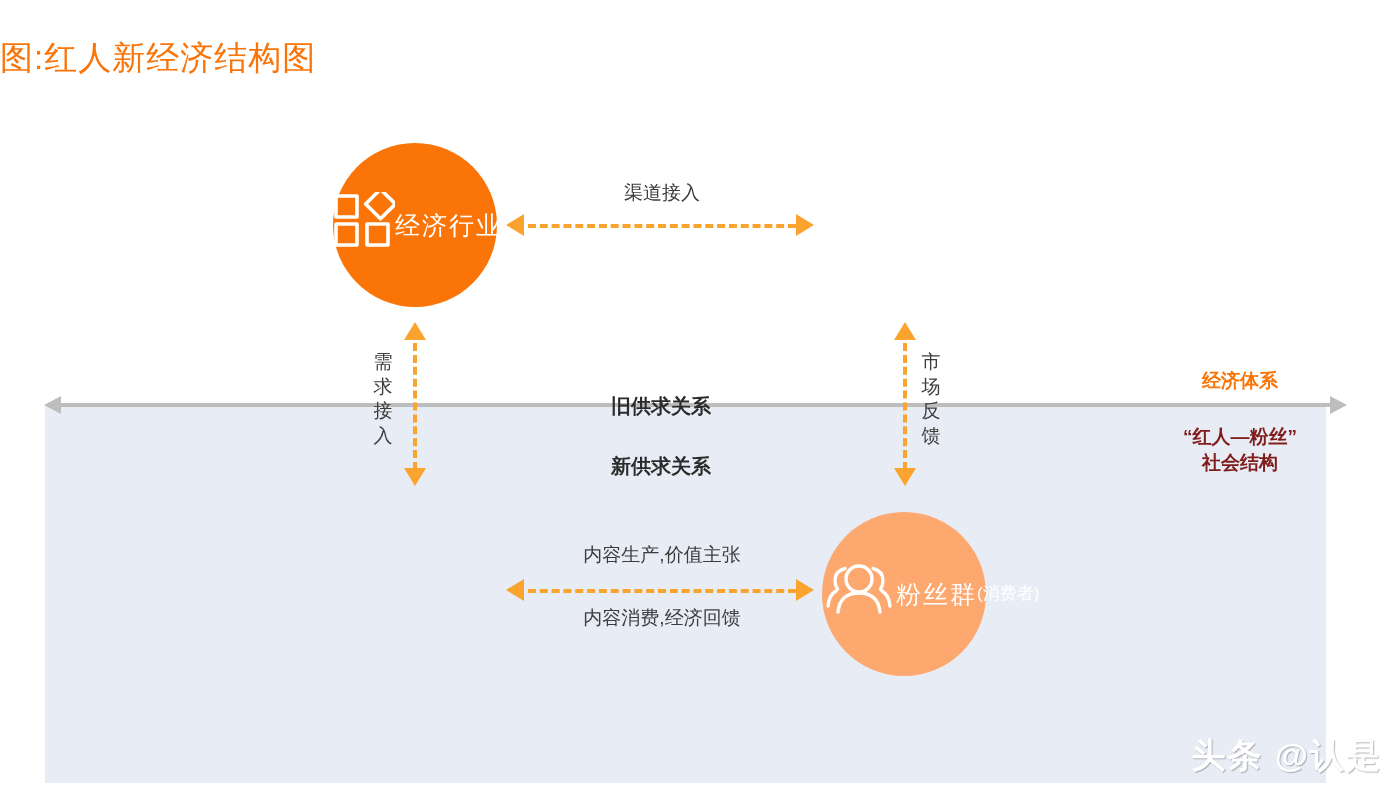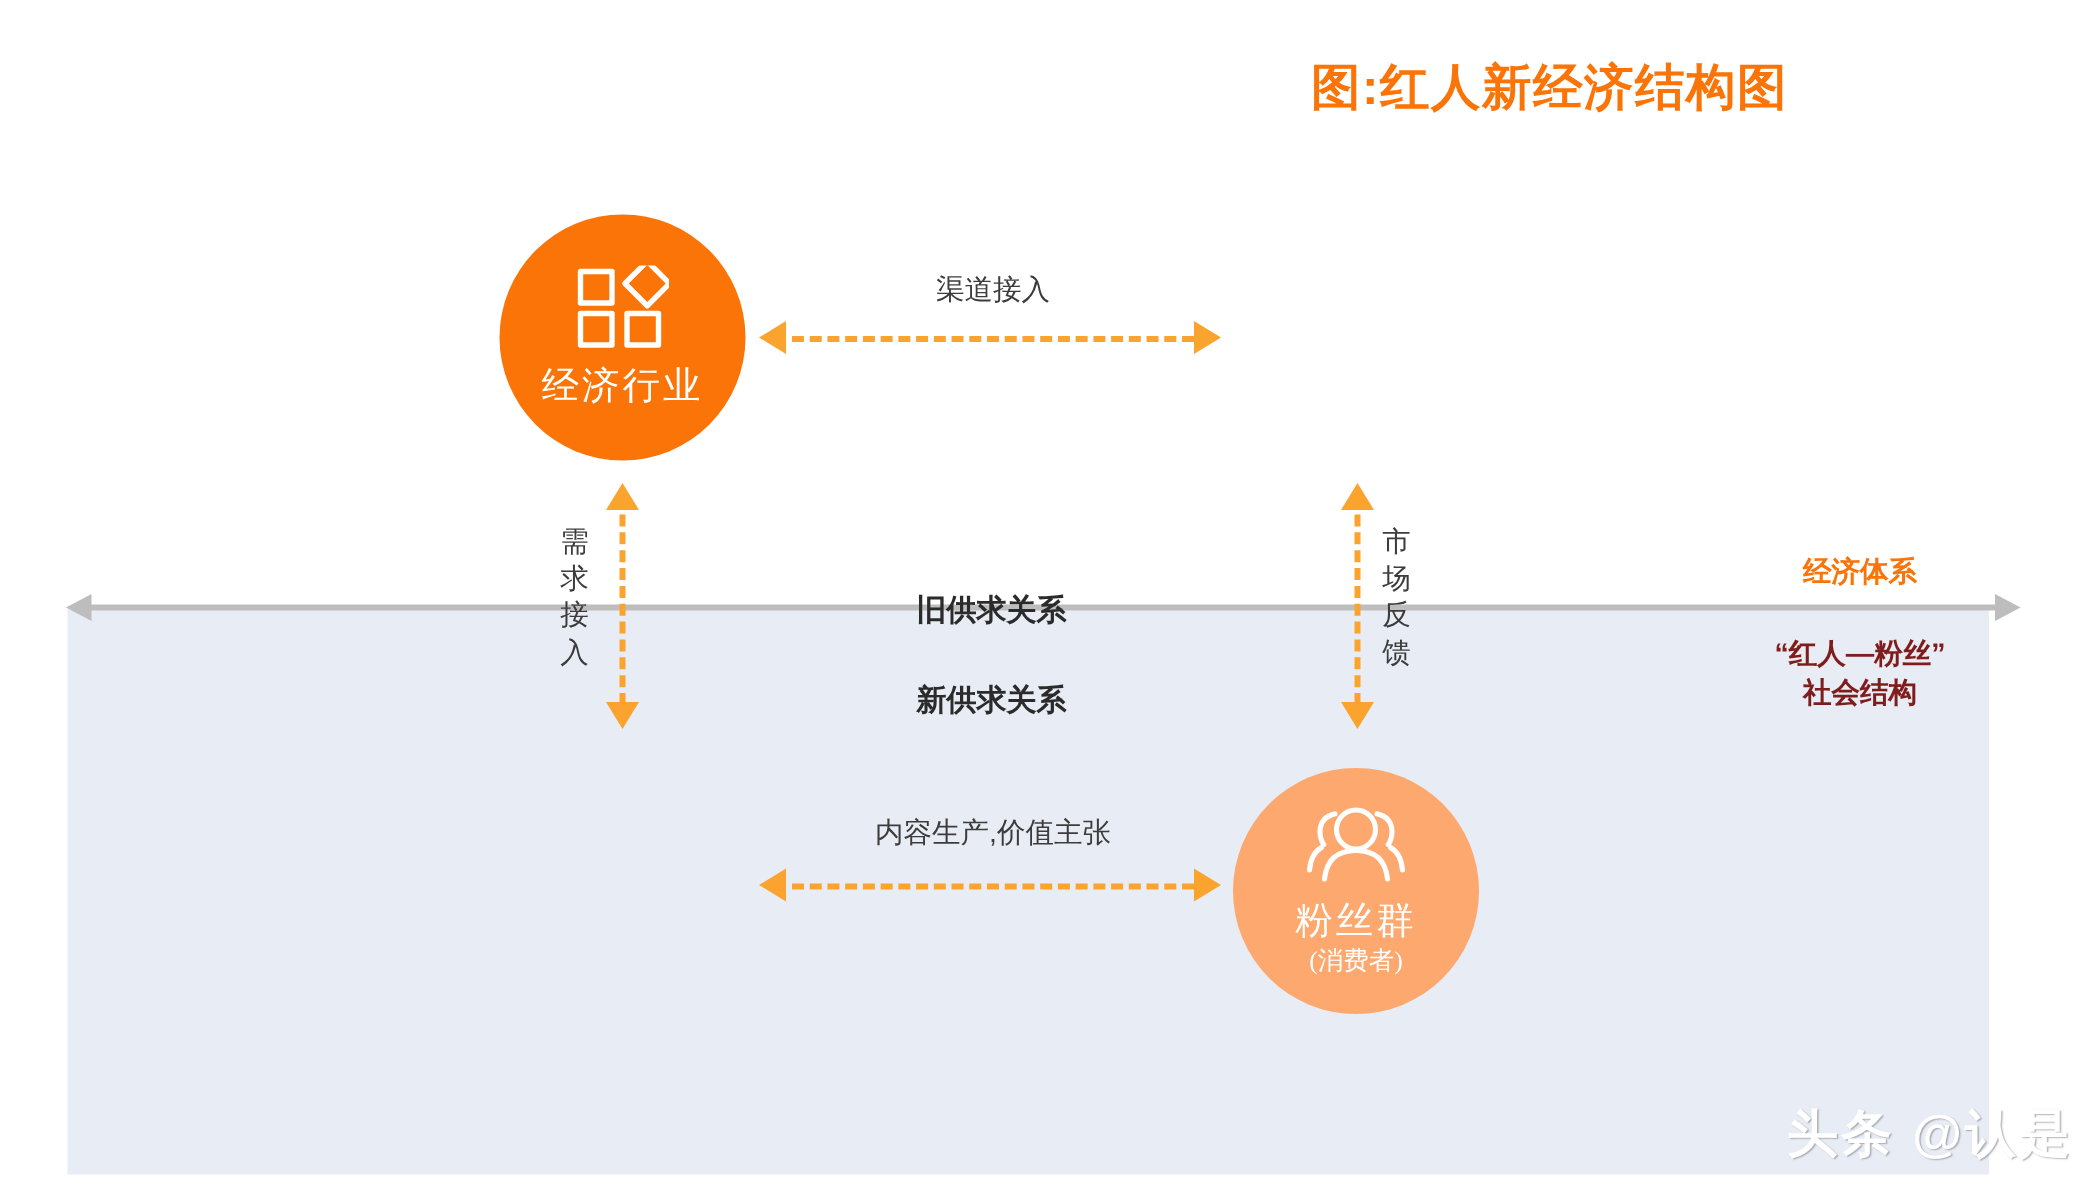--- a/index.html
+++ b/index.html
@@ -17,23 +17,23 @@
     background: #ffffff;
     overflow: hidden;
   }
 
   
   #page-title {
     position: absolute;
     left: 0;
     top: 36px;
     width: 1192px;
-    text-align: right;
+    text-align: left;
     font-size: 33px;
-    font-weight: bold;
+    font-weight: normal;
     color: #FA7408;
     letter-spacing: 1px;
     white-space: nowrap;
   }
 
   
   #lower-panel {
     position: absolute;
     left: 45px;
     top: 406px;
@@ -70,25 +70,23 @@
     border-top: 9px solid transparent;
     border-bottom: 9px solid transparent;
     border-left: 17px solid #BDBDBD;
   }
 
   
   .node-circle {
     position: absolute;
     border-radius: 50%;
     display: flex;
-    flex-direction: column;
+    flex-direction: row;
     align-items: center;
-    justify-content: center;
     color: #ffffff;
-    font-family: Liberation Serif, serif;
   }
   .node-icon {
     display: block;
     margin-bottom: 6px;
   }
   .node-label {
     font-size: 25px;
     font-weight: normal;
     letter-spacing: 2px;
     line-height: 1.15;
@@ -333,20 +331,21 @@
 
   <div id="conn-top-label">渠道接入</div>
   <div class="dash-h" id="conn-top-dash"></div>
   <div class="arrow-left-h" id="conn-top-arrow-l"></div>
   <div class="arrow-right-h" id="conn-top-arrow-r"></div>
 
   <div id="conn-bottom-label-top">内容生产,价值主张</div>
   <div class="dash-h" id="conn-bottom-dash"></div>
   <div class="arrow-left-h" id="conn-bottom-arrow-l"></div>
   <div class="arrow-right-h" id="conn-bottom-arrow-r"></div>
+  <div id="conn-bottom-label-bottom">内容消费,经济回馈</div>
 
   <div class="dash-v" id="conn-left-dash"></div>
   <div class="arrow-up-v" id="conn-left-arrow-up"></div>
   <div class="arrow-down-v" id="conn-left-arrow-dn"></div>
   <div id="conn-left-label">
     <span>需</span>
     <span>求</span>
     <span>接</span>
     <span>入</span>
   </div>

